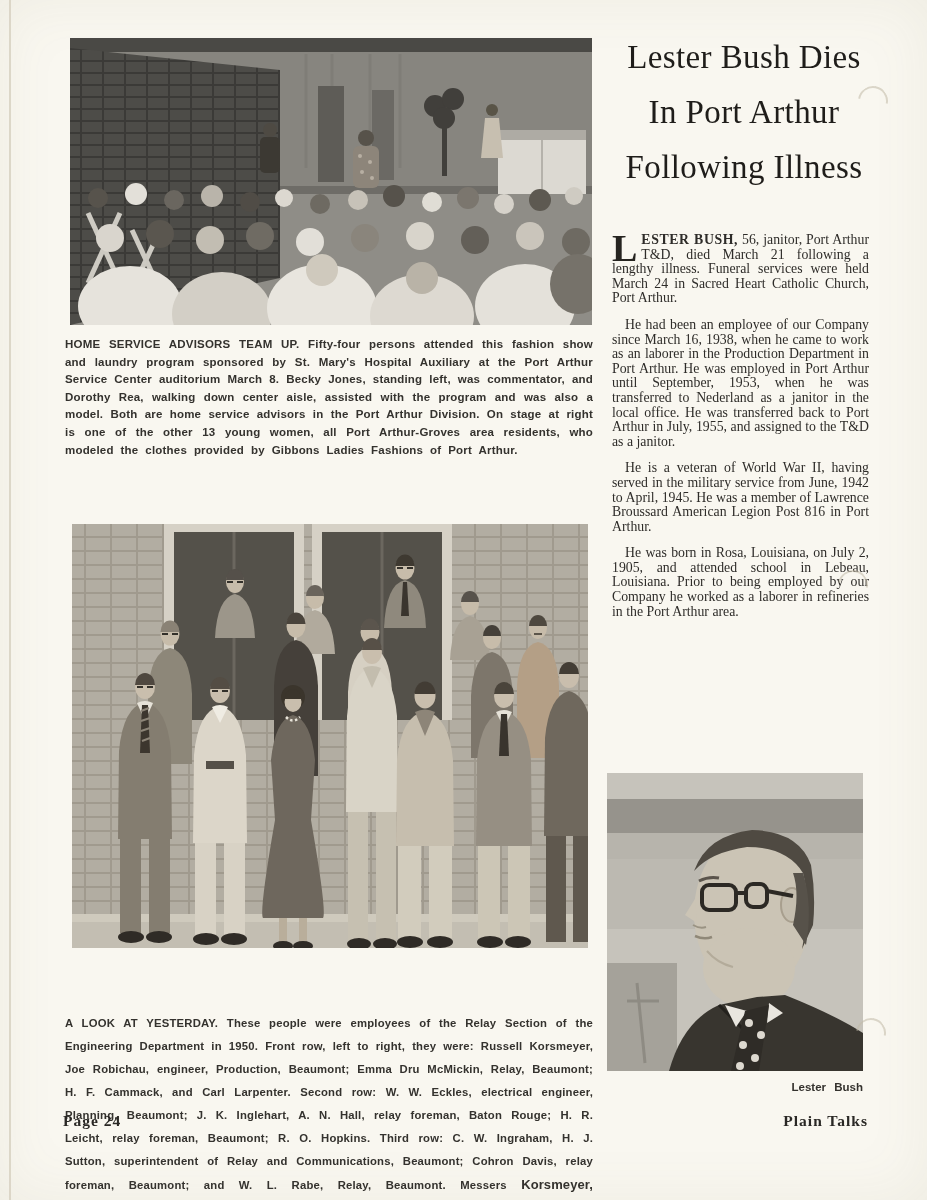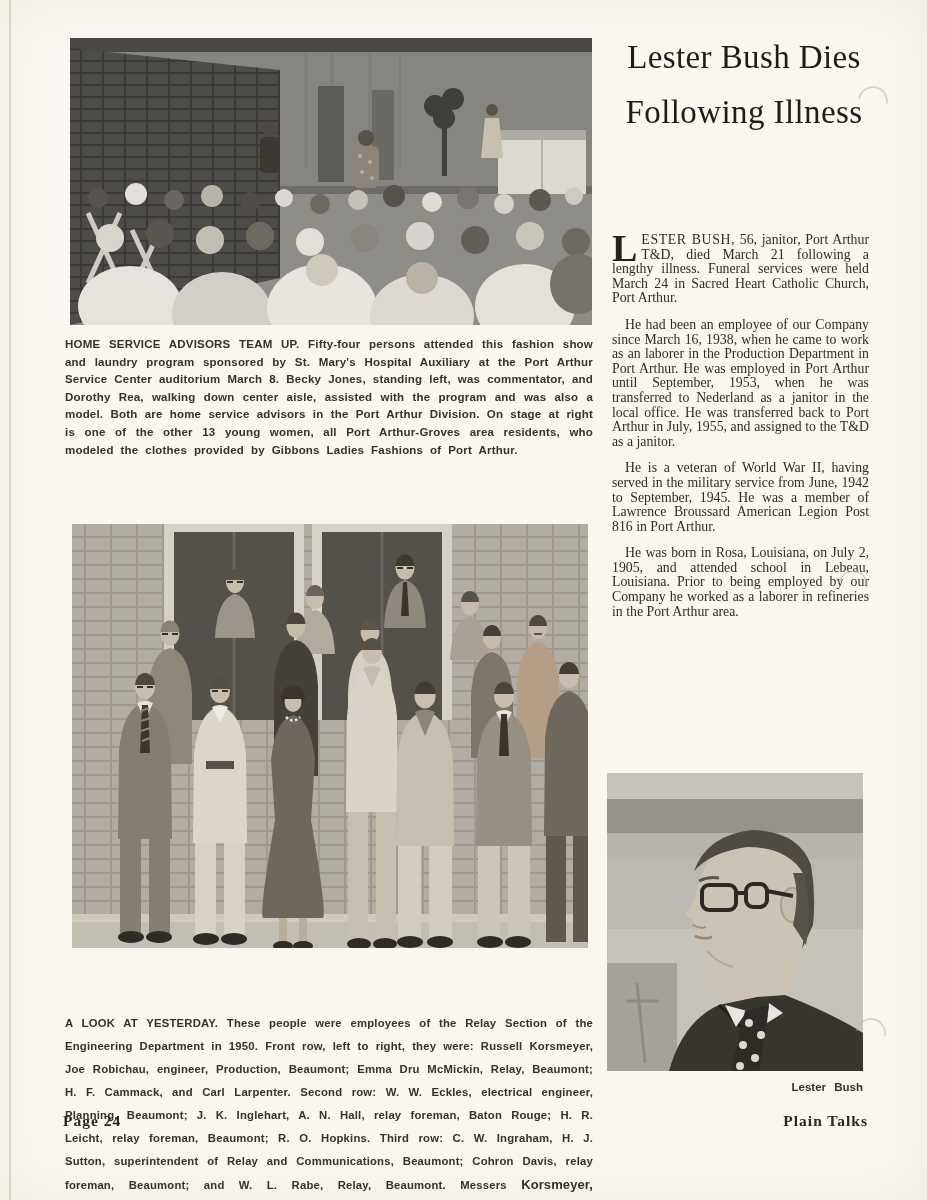--- a/index.html
+++ b/index.html
@@ -41,21 +41,21 @@
   #article {
     position:absolute; left:612px; top:233px; width:257px;
     font-size:13.8px; line-height:14.6px; text-align:justify; color:#2e2c29;
   }
   #article p { margin:0 0 12px 0; text-indent:13px; }
   #article p.lead-para { text-indent:0; }
   .dropcap {
     float:left; font-size:38px; line-height:28px;
     padding:1px 4px 0 0; font-weight:600; color:#262420;
   }
-  .lead-bold { font-weight:normal; letter-spacing:.6px; }
+  .lead-bold { font-weight:bold; letter-spacing:.6px; }
 
   #photo3-caption {
     position:absolute; left:607px; top:1081px; width:256px;
     text-align:right; font-family:"Liberation Sans", sans-serif;
     font-weight:bold; font-size:11.5px; color:#34322e; word-spacing:5px;
   }
 
   .footer {
     position:absolute; top:1112px;
     font-family:"Liberation Serif", serif; font-weight:bold;
@@ -329,28 +329,29 @@
   </figure>
 
   <p class="caption" id="caption2">
     <span class="cap-lead">A LOOK AT YESTERDAY.</span>
     <span>These people were employees of the Relay Section of the Engineering Department in 1950. Front row, left to right, they were: Russell Korsmeyer, Joe Robichau, engineer, Production, Beaumont; Emma Dru McMickin, Relay, Beaumont; H. F. Cammack, and Carl Larpenter. Second row: W. W. Eckles, electrical engineer, Planning, Beaumont; J. K. Inglehart, A. N. Hall, relay foreman, Baton Rouge; H. R. Leicht, relay foreman, Beaumont; R. O. Hopkins. Third row: C. W. Ingraham, H. J. Sutton, superintendent of Relay and Communications, Beaumont; Cohron Davis, relay foreman, Beaumont; and W. L. Rabe, Relay, Beaumont. Messers</span>
     <span class="cap-tail">Korsmeyer, Larpenter, and Inglehart are no longer with our Company and Messers Ingraham and Hopkins are deceased.</span>
   </p>
 
   <h1 id="headline">
     <span class="hl">Lester Bush Dies</span>
+    <span class="hl">In Port Arthur</span>
     <span class="hl">Following Illness</span>
   </h1>
 
   <article id="article">
     <p class="lead-para"><span class="dropcap">L</span><span class="lead-bold">ESTER BUSH,</span>
       <span>56, janitor, Port Arthur T&amp;D, died March 21 following a lengthy illness. Funeral services were held March 24 in Sacred Heart Catholic Church, Port Arthur.</span></p>
     <p>He had been an employee of our Company since March 16, 1938, when he came to work as an laborer in the Production Department in Port Arthur. He was employed in Port Arthur until September, 1953, when he was transferred to Nederland as a janitor in the local office. He was transferred back to Port Arthur in July, 1955, and assigned to the T&amp;D as a janitor.</p>
-    <p>He is a veteran of World War II, having served in the military service from June, 1942 to September, 1945. He was a member of Lawrence Broussard American Legion Post 816 in Port Arthur.</p>
+    <p>He is a veteran of World War II, having served in the military service from June, 1942 to April, 1945. He was a member of Lawrence Broussard American Legion Post 816 in Port Arthur.</p>
     <p>He was born in Rosa, Louisiana, on July 2, 1905, and attended school in Lebeau, Louisiana. Prior to being employed by our Company he worked as a laborer in refineries in the Port Arthur area.</p>
   </article>
 
   <figure id="photo3">
     <svg viewBox="0 0 256 298" preserveAspectRatio="none">
       <rect width="256" height="298" fill="#c6c3bb"></rect>
       <rect y="26" width="256" height="34" fill="#96938c"></rect>
       <rect y="60" width="256" height="26" fill="#b7b4ac"></rect>
       <rect y="86" width="256" height="70" fill="#bcb9b1"></rect>
       <rect x="0" y="190" width="70" height="108" fill="#a5a29a"></rect>

